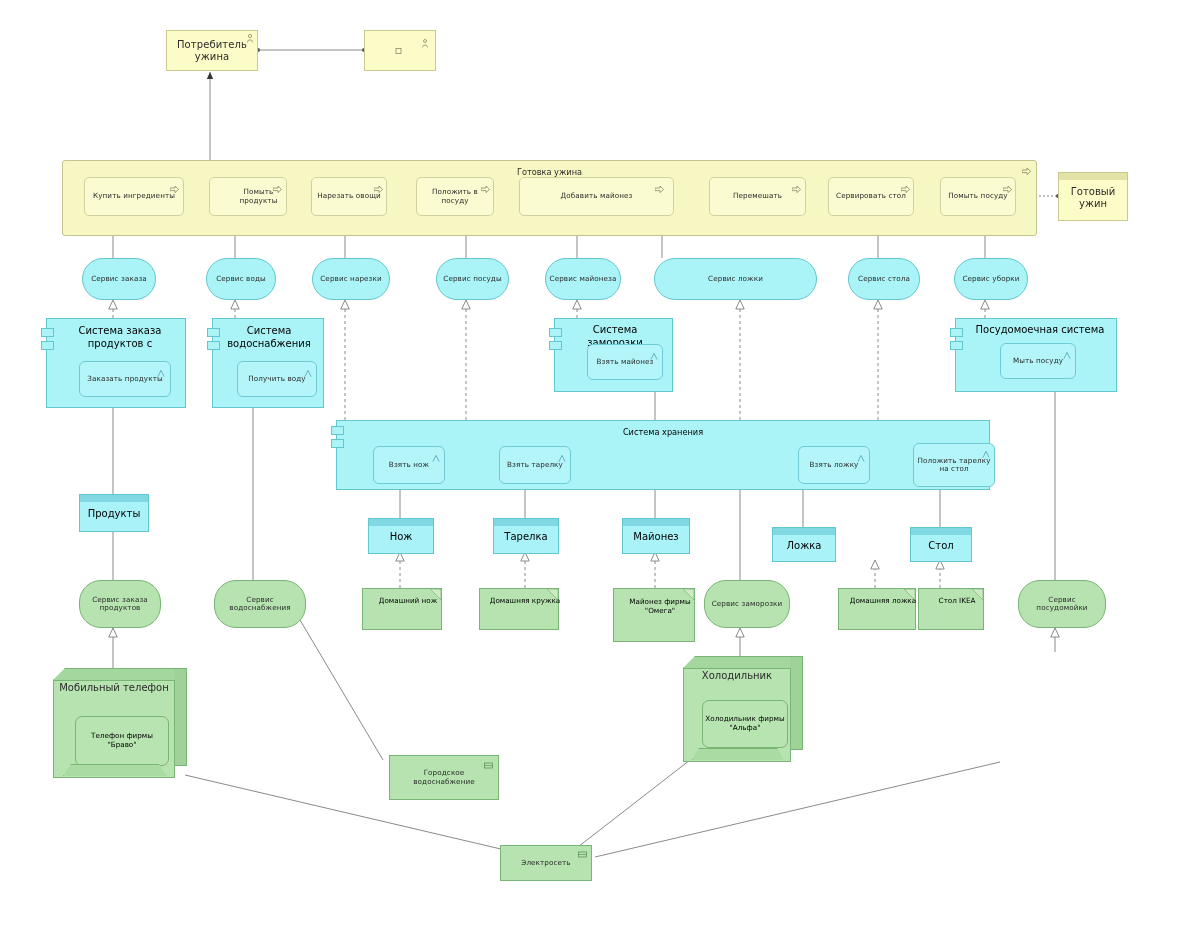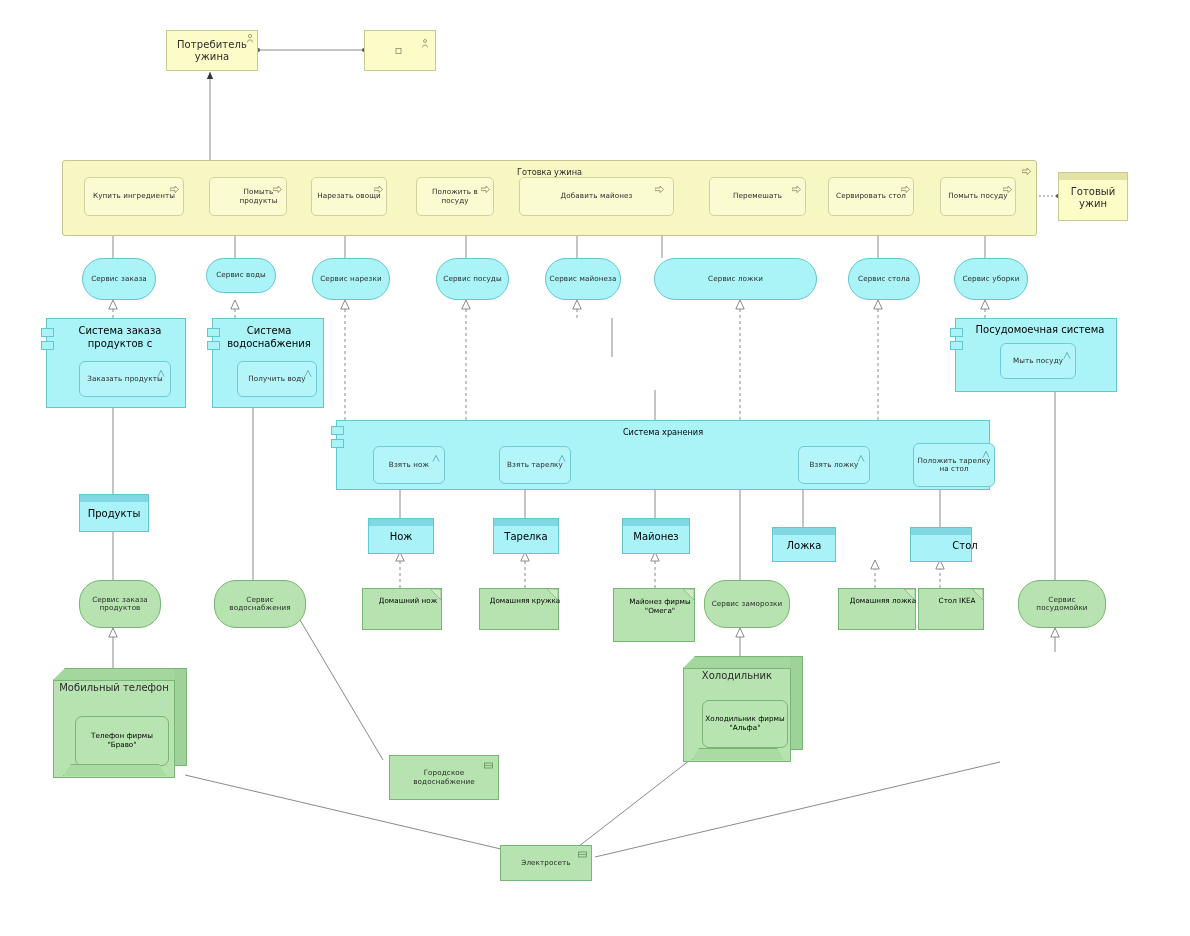--- a/index.html
+++ b/index.html
@@ -234,21 +234,21 @@
   </div>
 
   <div style="position:absolute;left:1058px;top:172px;width:68px;height:47px;background:#fcfcc8;border:1px solid #c9c98f;">
     <div class="art-strip" style="background:#e3e3a8;"></div>
     <div class="fs75" style="position:absolute;left:0;top:13px;width:100%;text-align:center;line-height:1.2;color:#2b2b2b;">Готовый ужин</div>
   </div>
 
   <div class="node app oval fs7" style="left:76px;top:258px;width:74px;height:42px;">
     <span class="lbl">Сервис заказа</span>
   </div>
-  <div class="node app oval fs7" style="left:200px;top:258px;width:70px;height:35px;">
+  <div class="node app oval fs7" style="left:200px;top:258px;width:70px;height:42px;">
     <span class="lbl">Сервис воды</span>
   </div>
   <div class="node app oval fs7" style="left:306px;top:258px;width:78px;height:42px;">
     <span class="lbl">Сервис нарезки</span>
   </div>
   <div class="node app oval fs7" style="left:430px;top:258px;width:73px;height:42px;">
     <span class="lbl">Сервис посуды</span>
   </div>
   <div class="node app oval fs7" style="left:539px;top:258px;width:76px;height:42px;">
     <span class="lbl">Сервис майонеза</span>
@@ -280,20 +280,31 @@
     <div class="socket s2"></div>
     <div class="fs75" style="position:absolute;left:10px;top:6px;width:92px;text-align:center;line-height:1.25;">Система водоснабжения</div>
     <div class="node app-soft fs7" style="left:18px;top:42px;width:80px;height:36px;">
       <span class="lbl">Получить воду</span>
       <svg class="glyph-actor" style="right:4px;top:7px;" viewBox="0 0 9 9">
         <path d="M1,8 L4.5,1 L8,8" fill="none" stroke="#4ea6ae" stroke-width=".9"></path>
       </svg>
     </div>
   </div>
 
+  <div class="app-comp" style="position:absolute;left:554px;top:318px;width:117px;height:72px;">
+    <div class="socket s1"></div>
+    <div class="socket s2"></div>
+    <div class="fs75" style="position:absolute;left:10px;top:5px;width:100px;text-align:center;line-height:1.25;">Система заморозки</div>
+    <div class="node app-soft fs7" style="left:26px;top:25px;width:76px;height:36px;">
+      <span class="lbl">Взять майонез</span>
+      <svg class="glyph-actor" style="right:4px;top:7px;" viewBox="0 0 9 9">
+        <path d="M1,8 L4.5,1 L8,8" fill="none" stroke="#4ea6ae" stroke-width=".9"></path>
+      </svg>
+    </div>
+  </div>
 
   <div class="app-comp" style="position:absolute;left:955px;top:318px;width:160px;height:72px;">
     <div class="socket s1"></div>
     <div class="socket s2"></div>
     <div class="fs75" style="position:absolute;left:14px;top:5px;width:140px;text-align:center;line-height:1.25;">Посудомоечная система</div>
     <div class="node app-soft fs7" style="left:38px;top:24px;width:76px;height:36px;">
       <span class="lbl">Мыть посуду</span>
       <svg class="glyph-actor" style="right:4px;top:7px;" viewBox="0 0 9 9">
         <path d="M1,8 L4.5,1 L8,8" fill="none" stroke="#4ea6ae" stroke-width=".9"></path>
       </svg>
@@ -345,21 +356,21 @@
   <div style="position:absolute;left:622px;top:518px;width:66px;height:34px;background:#a8f2f8;border:1px solid #63c7cf;">
     <div class="art-strip"></div>
     <div class="fs75" style="position:absolute;left:0;top:12px;width:100%;text-align:center;">Майонез</div>
   </div>
   <div style="position:absolute;left:772px;top:527px;width:62px;height:33px;background:#a8f2f8;border:1px solid #63c7cf;">
     <div class="art-strip"></div>
     <div class="fs75" style="position:absolute;left:0;top:12px;width:100%;text-align:center;">Ложка</div>
   </div>
   <div style="position:absolute;left:910px;top:527px;width:60px;height:33px;background:#a8f2f8;border:1px solid #63c7cf;">
     <div class="art-strip"></div>
-    <div class="fs75" style="position:absolute;left:0;top:12px;width:100%;text-align:center;margin-left:24px;">Стол</div>
+    <div class="fs75" style="position:absolute;left:0;top:12px;width:100%;text-align:center;">Стол</div>
   </div>
 
   <div class="node tech oval fs7" style="left:73px;top:580px;width:82px;height:48px;">
     <span class="lbl">Сервис заказа продуктов</span>
   </div>
   <div class="node tech oval fs7" style="left:208px;top:580px;width:92px;height:48px;">
     <span class="lbl">Сервис водоснабжения</span>
   </div>
   <div class="node tech oval fs7" style="left:698px;top:580px;width:86px;height:48px;">
     <span class="lbl">Сервис заморозки</span>

